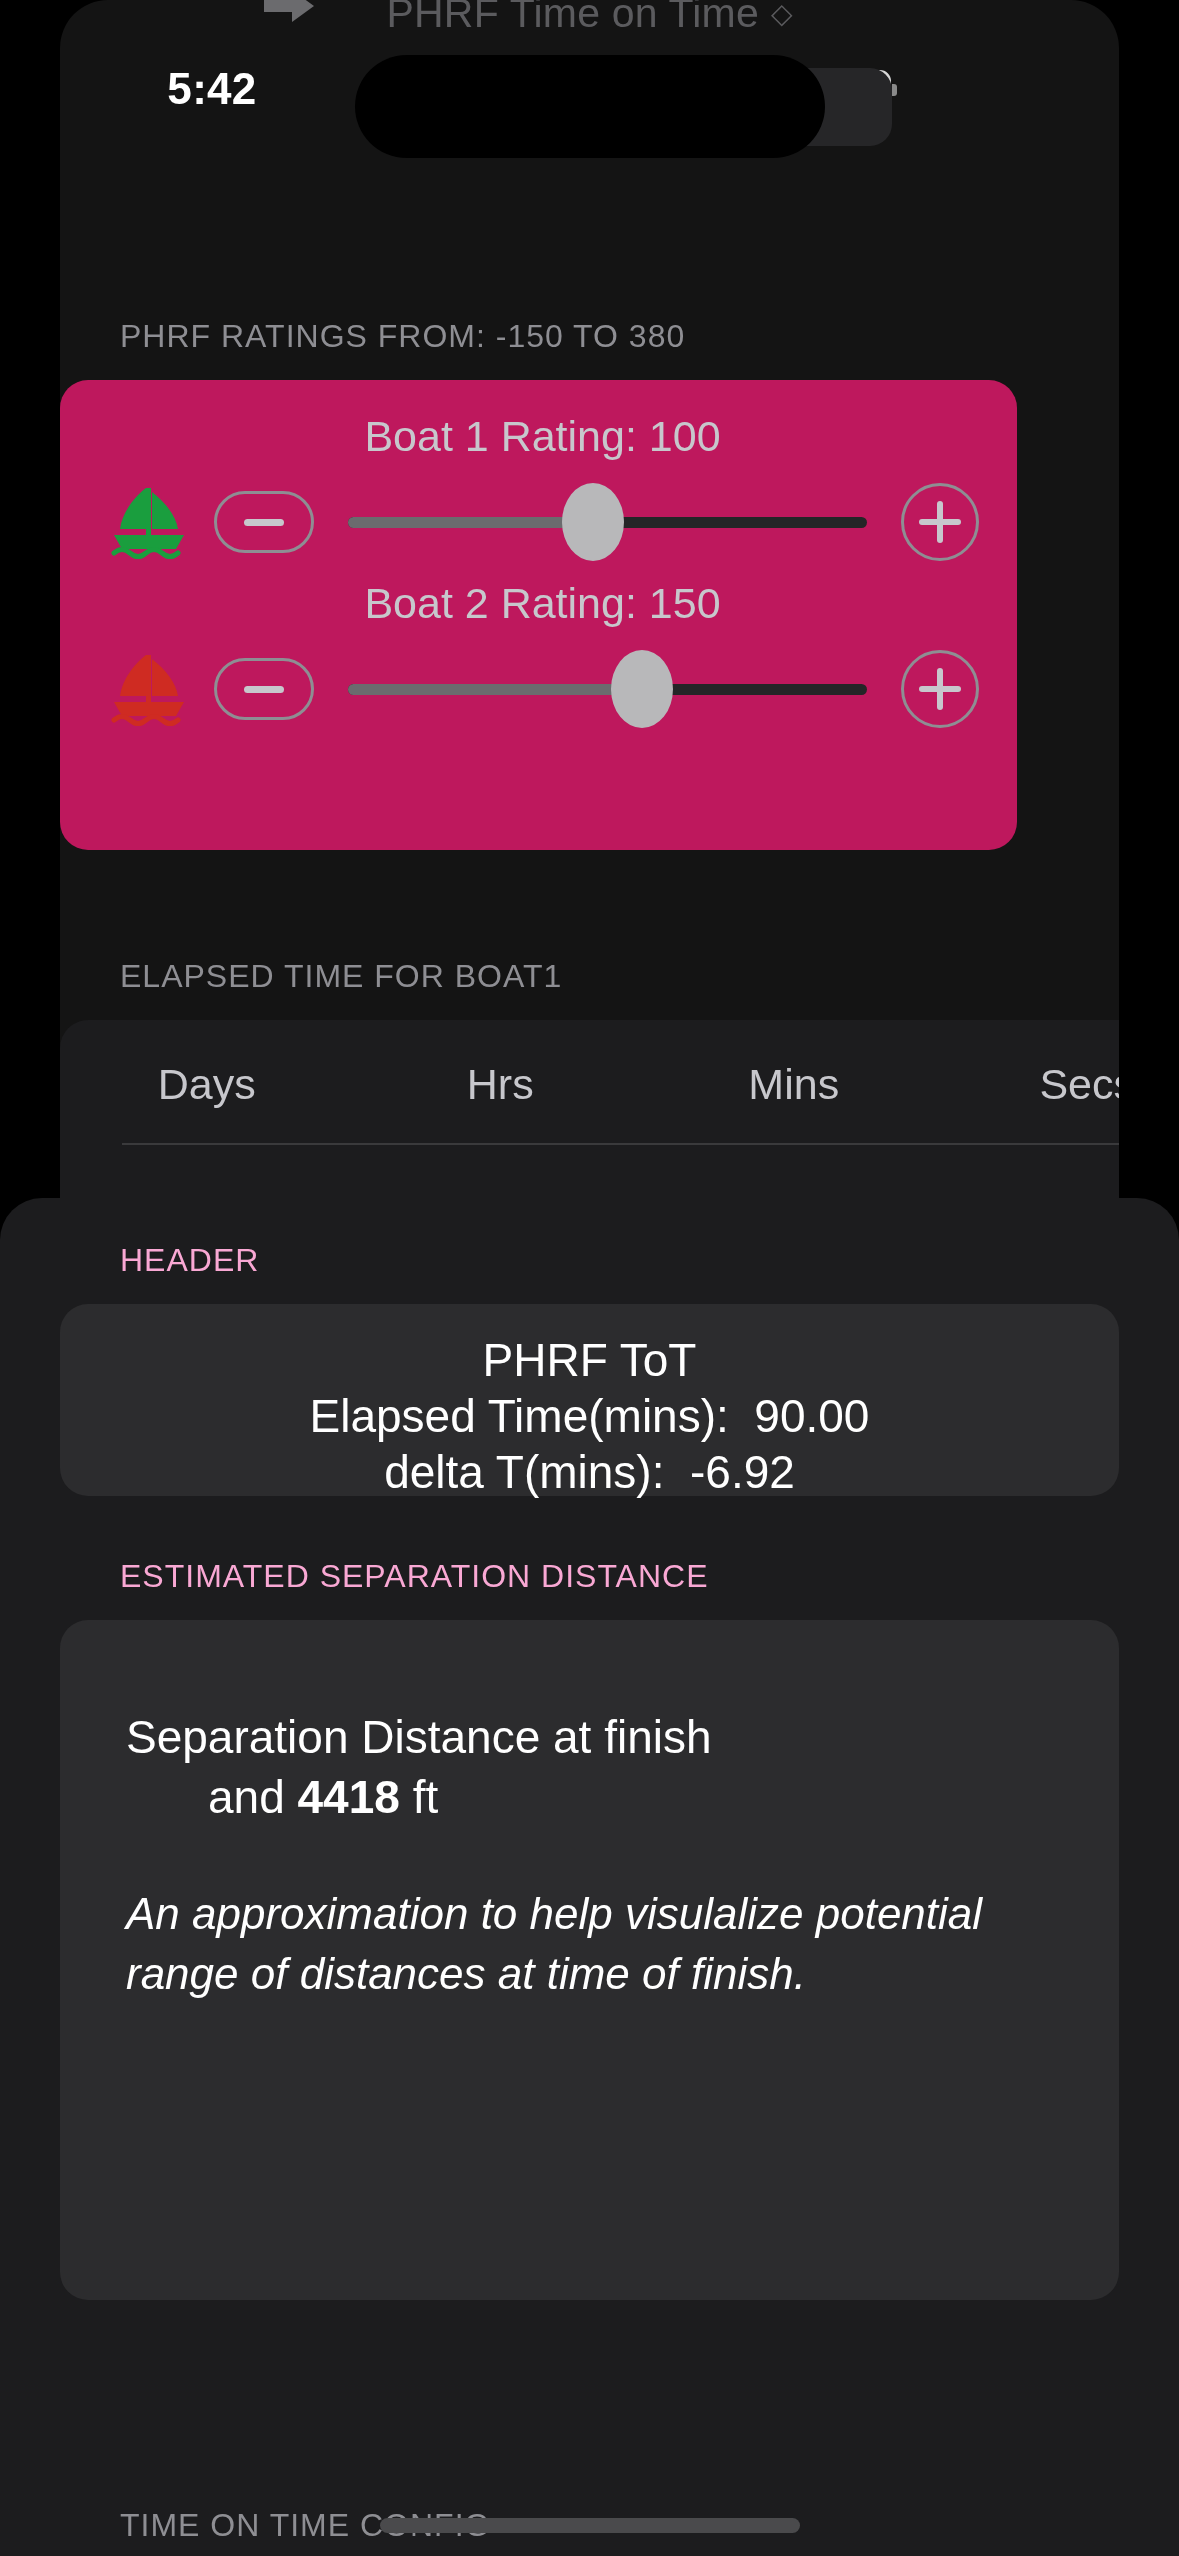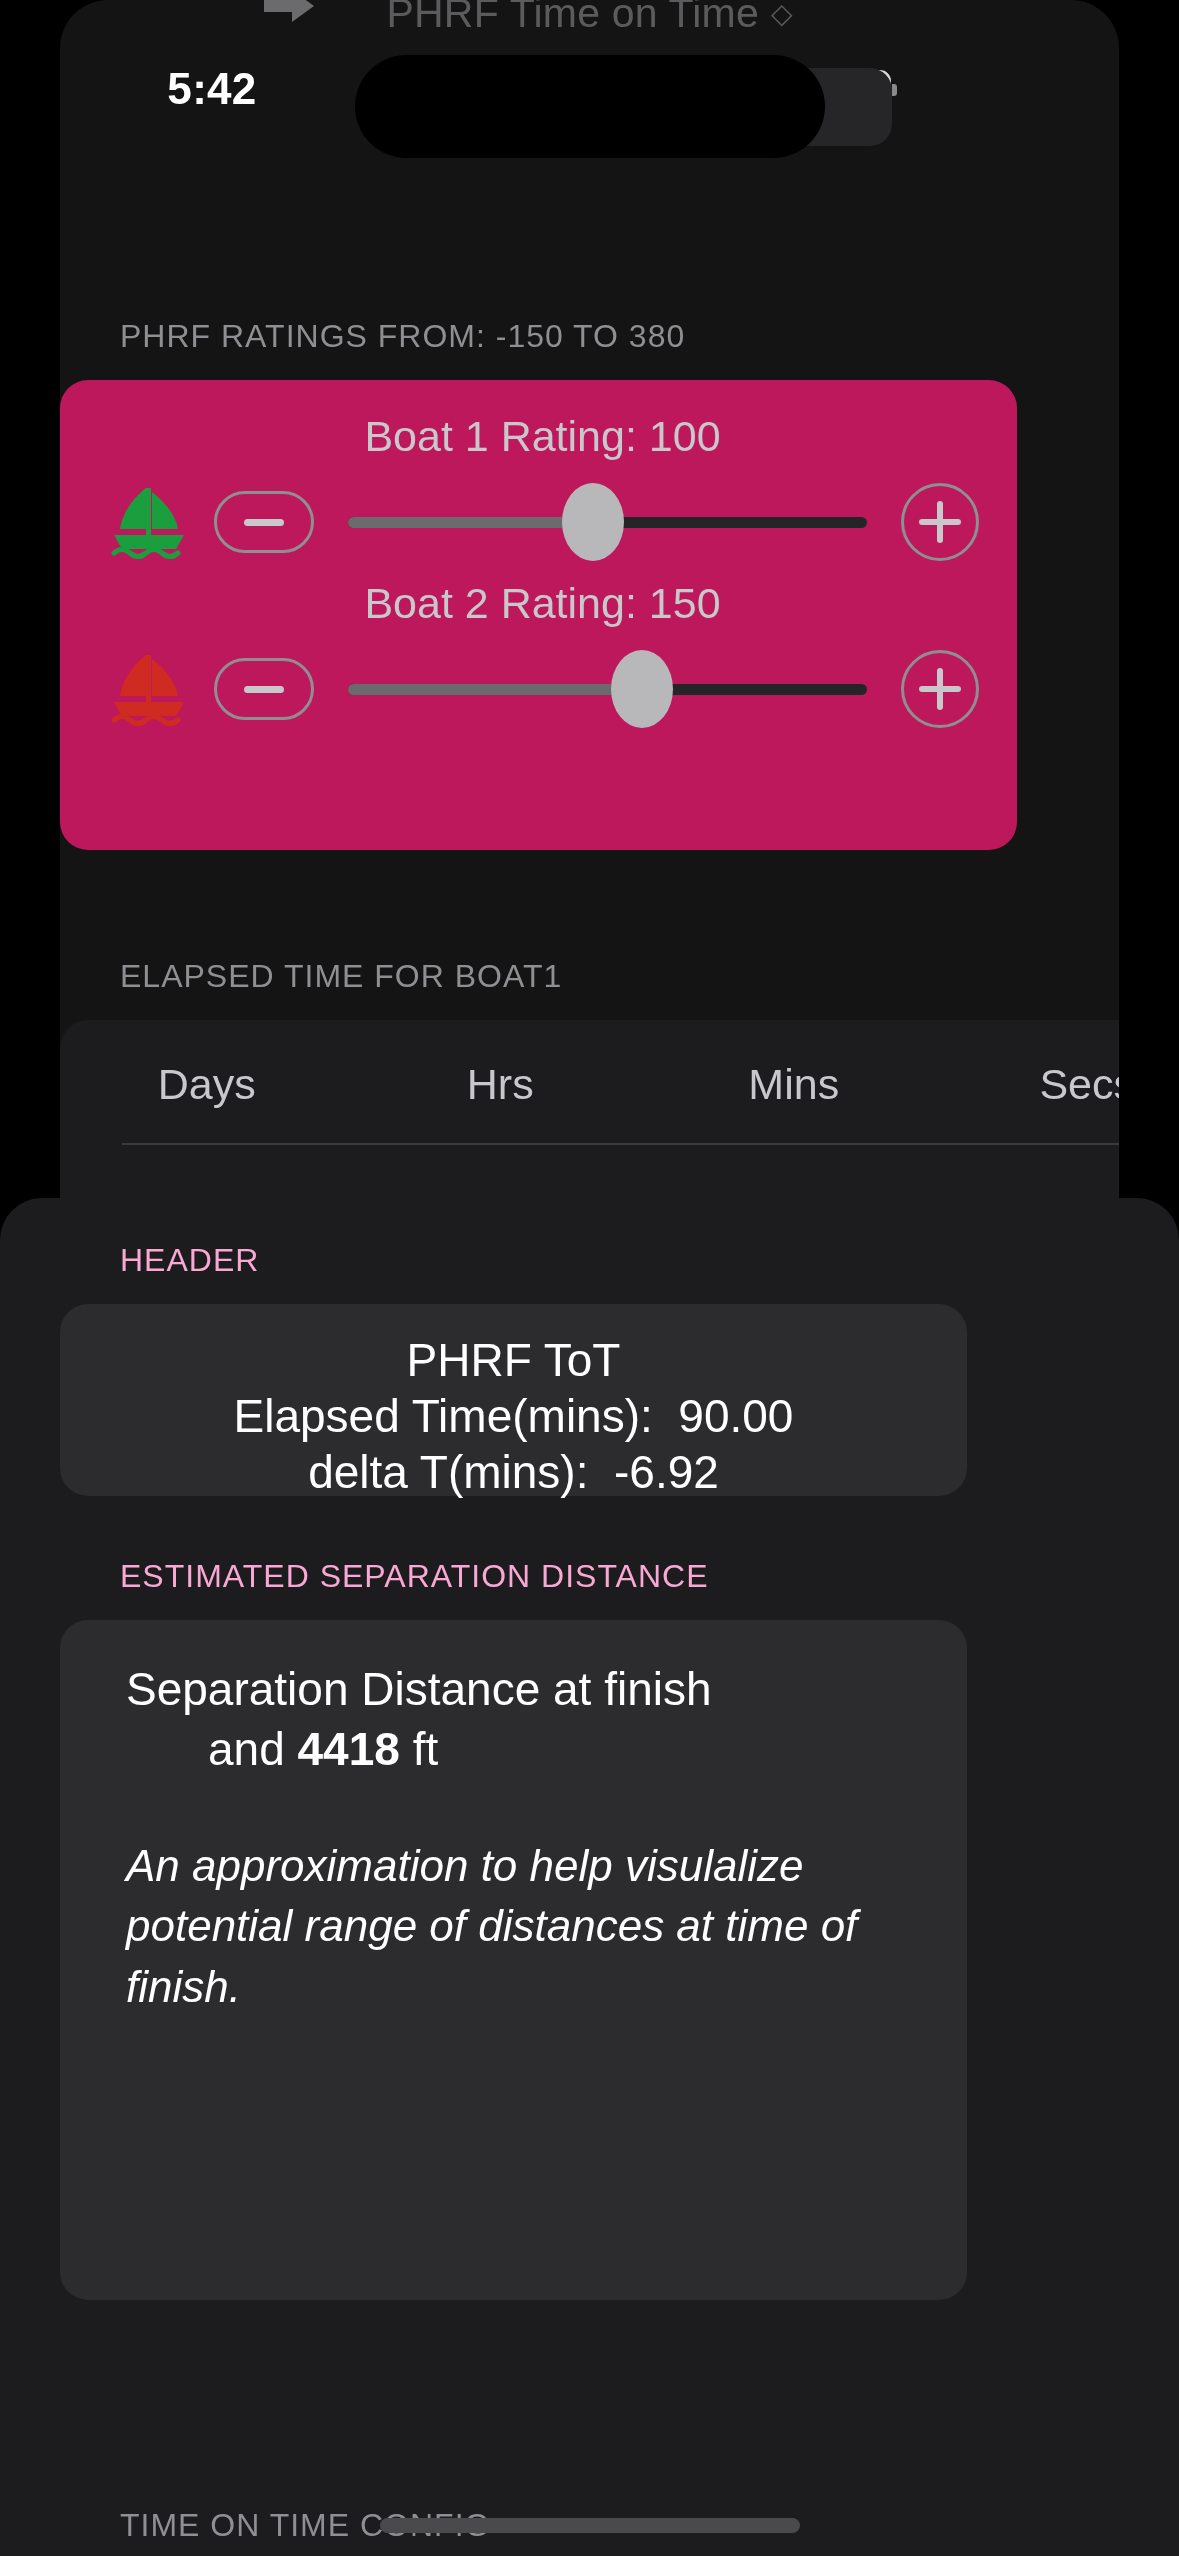--- a/index.html
+++ b/index.html
@@ -238,38 +238,38 @@
     position: absolute;
     left: 120px;
     color: #f9a8d4;
     font-size: 32px;
     letter-spacing: 1.0px;
     text-transform: uppercase;
   }
   .sheet-card {
     position: absolute;
     left: 60px;
-    width: 907px;
+    width: 1059px;
     background: #2c2c2e;
     border-radius: 28px;
   }
 
   .header-card-inner {
     padding: 28px 0 34px 0;
     text-align: center;
   }
   .header-card-inner div {
     color: #ffffff;
     font-size: 46px;
     line-height: 1.22;
     white-space: pre;
   }
 
   .sep-card-inner {
-    padding: 40px 66px 66px 66px;
+    padding: 88px 66px 66px 66px;
     color: #ffffff;
   }
   .sep-line {
     font-size: 46px;
     line-height: 1.30;
   }
   .sep-line b { font-weight: bold; }
   .sep-line.indent { padding-left: 82px; }
   .sep-note {
     margin-top: 56px;

